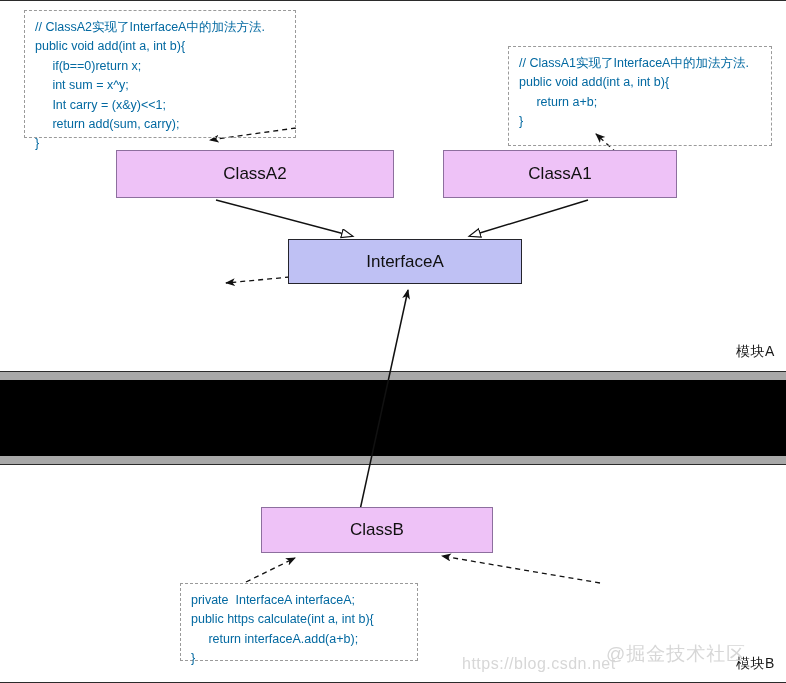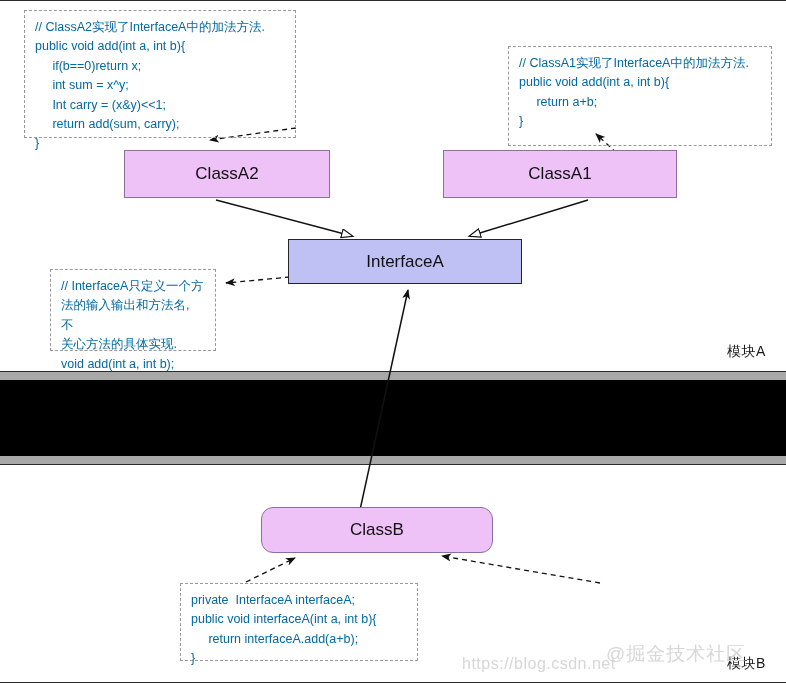--- a/index.html
+++ b/index.html
@@ -48,20 +48,21 @@
     height: 76px;
     background: #000000;
   }
 
   .module-label {
     position: absolute;
     font-size: 14px;
     color: #1a1a1a;
     letter-spacing: 0.5px;
     white-space: nowrap;
+    margin-left: 9px;
   }
   #module-a-label { left: 727px; top: 343px; }
   #module-b-label { left: 727px; top: 655px; }
 
   
   .uml-box {
     position: absolute;
     box-sizing: border-box;
     display: flex;
     align-items: center;
@@ -70,24 +71,24 @@
     color: #101010;
   }
   .uml-box.classbox {
     background: #EEC2F7;
     border: 1.5px solid #8d6f9e;
   }
   .uml-box.ifacebox {
     background: #BFC1F4;
     border: 1.5px solid #24242c;
   }
-  #class-a2    { left: 124px; top: 150px; width: 206px; height: 48px; }
+  #class-a2    { left: 116px; top: 150px; width: 278px; height: 48px; }
   #class-a1    { left: 443px; top: 150px; width: 234px; height: 48px; text-align: center; }
   #interface-a { left: 288px; top: 239px; width: 234px; height: 45px; }
-  #class-b     { left: 261px; top: 507px; width: 232px; height: 46px; border-radius: 12px; }
+  #class-b     { left: 261px; top: 507px; width: 232px; height: 46px; }
 
   
   .note {
     position: absolute;
     box-sizing: border-box;
     border: 1.4px dashed #9a9a9a;
     background: transparent;
     padding: 7px 10px 8px 10px;
     font-size: 12.5px;
     line-height: 1.55;
@@ -189,27 +190,23 @@
      int sum = x^y;
      Int carry = (x&amp;y)&lt;&lt;1;
      return add(sum, carry);
 }</div>
 
   <div class="note" id="note-a1">// ClassA1实现了InterfaceA中的加法方法.
 public void add(int a, int b){
      return a+b;
 }</div>
 
-  <div class="note" id="note-iface">// InterfaceA只定义一个方
-法的输入输出和方法名,  不
-关心方法的具体实现.
-void add(int a, int b);</div>
 
   <div class="note" id="note-b">private  InterfaceA interfaceA;
-public void interfaceA(int a, int b){
+public https calculate(int a, int b){
      return interfaceA.add(a+b);
 }</div>
 
 
   <div class="module-label" id="module-a-label">模块A</div>
   <div class="module-label" id="module-b-label">模块B</div>
 
   <div class="watermark" id="wm-brand">@掘金技术社区</div>
   <div class="watermark" id="wm-url">https://blog.csdn.net</div>
 

